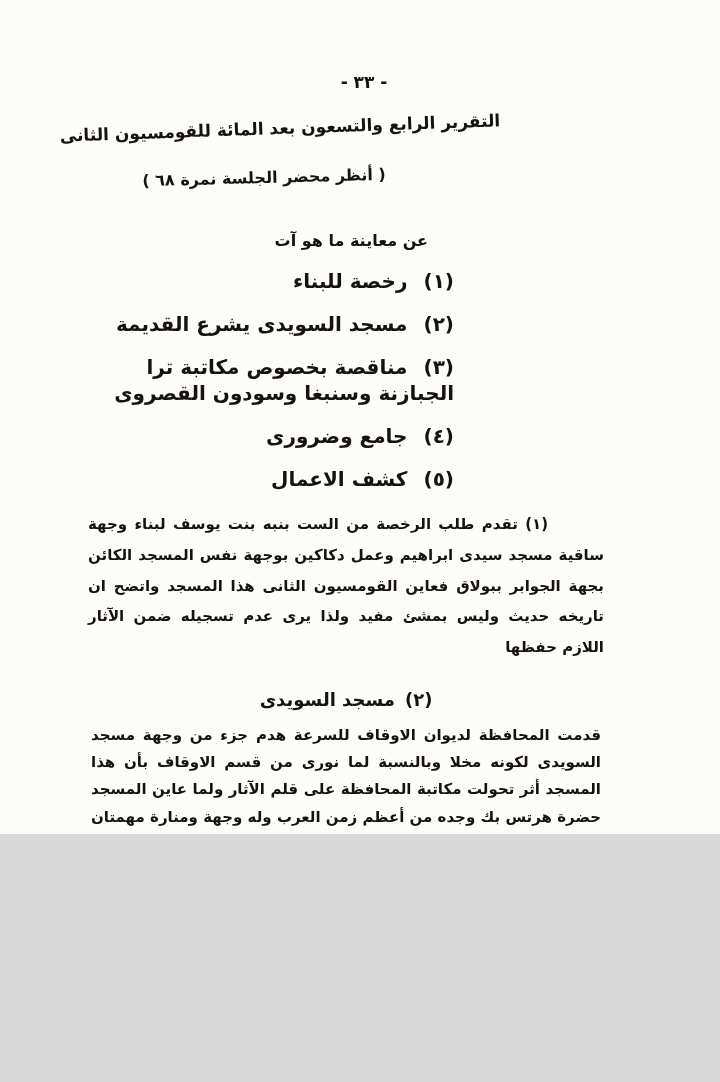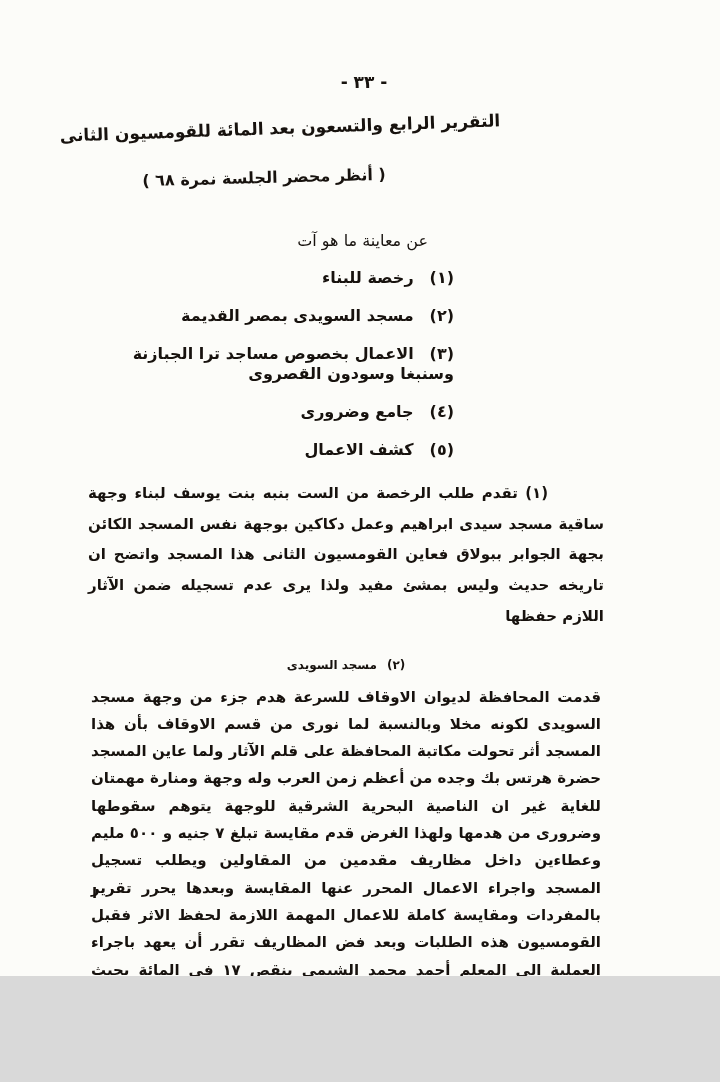--- a/index.html
+++ b/index.html
@@ -3,21 +3,21 @@
 <meta charset="utf-8">
 <style>
   html, body { margin: 0; padding: 0; }
   body {
     background: #d9d9d9;
     font-family: "DejaVu Sans", sans-serif;
   }
   .page {
     position: relative;
     width: 720px;
-    height: 976px;
+    height: 834px;
     margin: 0 auto;
     background: #fcfcf9;
     color: #17120e;
     direction: rtl;
     overflow: hidden;
     box-shadow: 0 0 6px rgba(0,0,0,.25);
   }
   .content {
     position: absolute;
     top: 72px;
@@ -43,31 +43,31 @@
   .doc-subtitle {
     text-align: center;
     font-size: 16px;
     font-weight: bold;
     white-space: nowrap;
     transform: translateX(-82px) rotate(-1.5deg);
     margin-bottom: 44px;
   }
   .intro {
     font-size: 16px;
-    font-weight: normal;
+    font-weight: bold;
     padding-right: 176px;
     margin-bottom: 18px;
   }
   .toc {
     list-style: none;
     margin: 0 0 10px 0;
     padding: 0 150px 0 0;
   }
   .toc li {
-    font-size: 16px;
+    font-size: 20px;
     font-weight: bold;
     margin-bottom: 17px;
     line-height: 1.3;
     text-align: right;
   }
   .toc .num {
     display: inline-block;
     margin-left: 16px;
   }
   .para {
@@ -76,21 +76,21 @@
     text-align: justify;
     text-align-last: right;
   }
   .para1 {
     margin: 14px 0 8px 0;
     line-height: 2.05;
     text-indent: 56px;
   }
   .sec-heading {
     text-align: center;
-    font-size: 12px;
+    font-size: 18px;
     font-weight: bold;
     margin: 26px 0 12px 0;
   }
   .sec-heading .num { margin-left: 10px; }
   .para2 {
     margin: 3px;
     line-height: 1.82;
   }
   .artifact {
     position: absolute;
@@ -112,24 +112,24 @@
 
     <div class="doc-subtitle">( أنظر محضر الجلسة نمرة ٦٨ )</div>
 
     <div class="intro">عن معاينة ما هو آت</div>
 
     <ul class="toc">
       <li>
         <span class="num">(١)</span><span>رخصة للبناء</span>
       </li>
       <li>
-        <span class="num">(٢)</span><span>مسجد السويدى بمصر القديمة</span>
+        <span class="num">(٢)</span><span>مسجد السويدى يشرع القديمة</span>
       </li>
       <li>
-        <span class="num">(٣)</span><span>الاعمال بخصوص مساجد ترا الجبازنة وسنبغا وسودون القصروى</span>
+        <span class="num">(٣)</span><span>مناقصة بخصوص مكاتبة ترا الجبازنة وسنبغا وسودون القصروى</span>
       </li>
       <li>
         <span class="num">(٤)</span><span>جامع وضرورى</span>
       </li>
       <li>
         <span class="num">(٥)</span><span>كشف الاعمال</span>
       </li>
     </ul>
 
     <p class="para para1">

